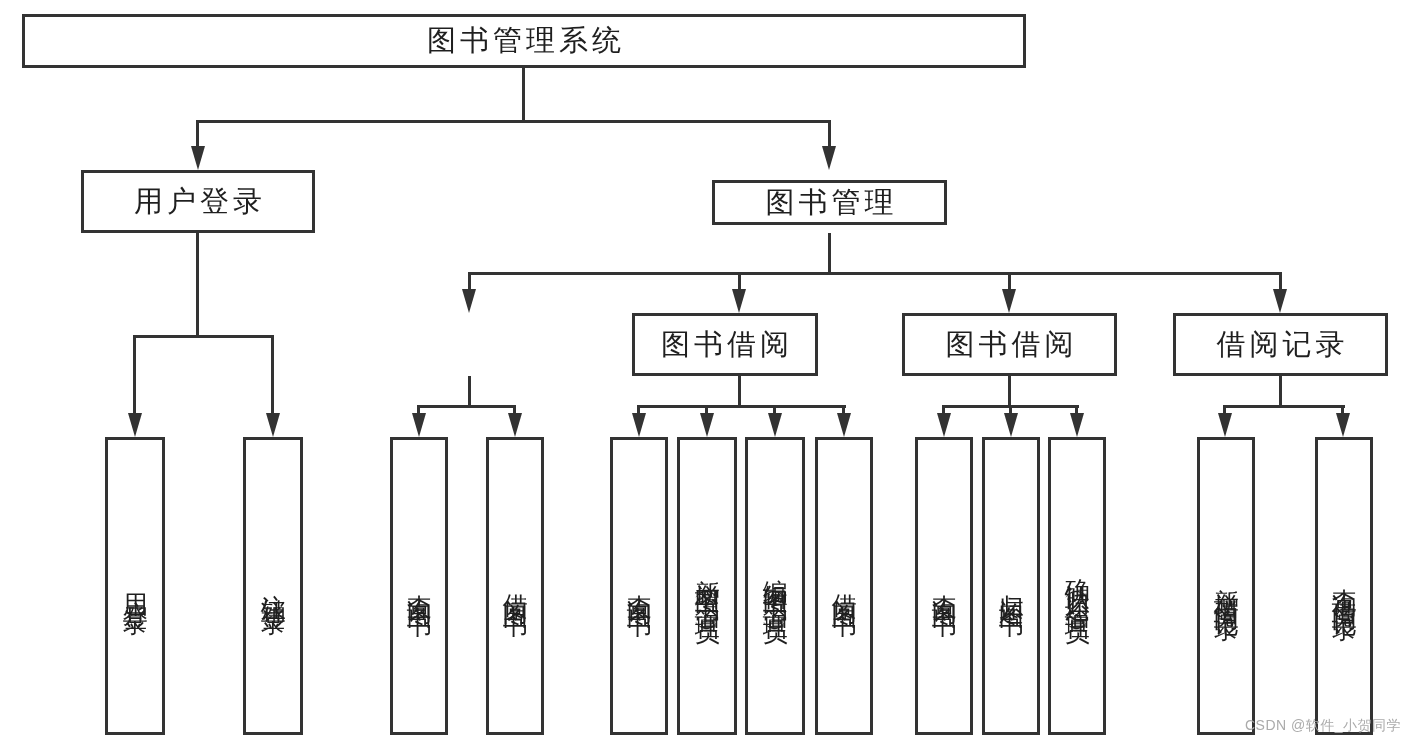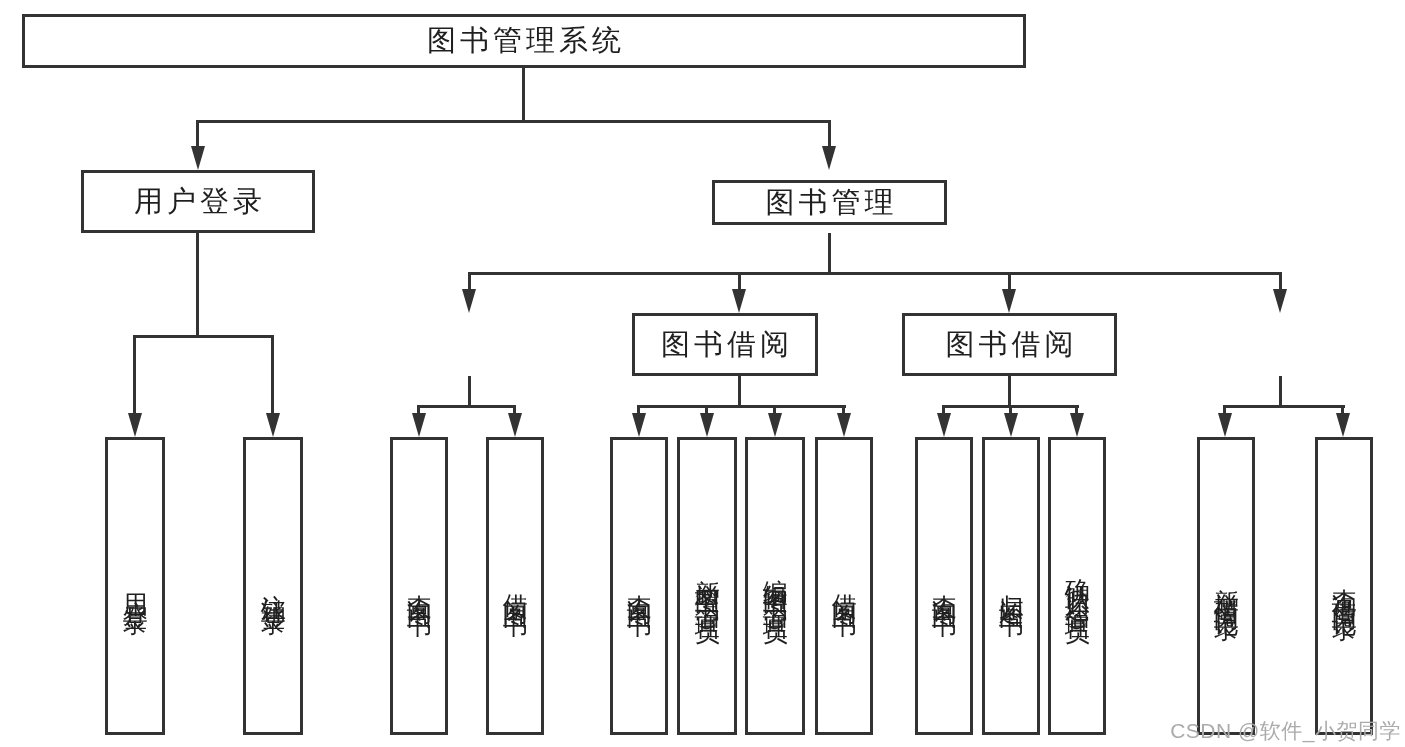--- a/index.html
+++ b/index.html
@@ -24,21 +24,21 @@
   }
   .vl { position:absolute; width:3px; background:var(--line,#333); z-index:1; }
   .hl { position:absolute; height:3px; background:var(--line,#333); z-index:1; }
   .arrow {
     position:absolute; width:0; height:0; z-index:1;
     border-left:7px solid transparent; border-right:7px solid transparent;
     border-top:24px solid var(--line,#333);
   }
   .watermark {
     position:absolute; right:4px; top:717px; z-index:5;
-    font-size:21px; letter-spacing:0.5px; color:var(--watermark,#ababab);
+    font-size:14px; letter-spacing:0.5px; color:var(--watermark,#ababab);
   }
 </style>
 </head>
 <body>
 
 <div class="canvas">
 
   <div class="box" style="left:22px;top:14px;width:1004px;height:54px">
     <span class="lbl">图书管理系统</span>
   </div>
@@ -53,20 +53,23 @@
 
 
   <div class="box" style="left:632px;top:313px;width:186px;height:63px">
     <span class="lbl">图书借阅</span>
   </div>
 
   <div class="box" style="left:902px;top:313px;width:215px;height:63px">
     <span class="lbl">图书借阅</span>
   </div>
 
+  <div class="box" style="left:1173px;top:313px;width:215px;height:63px">
+    <span class="lbl">借阅记录</span>
+  </div>
 
   <div class="box leaf" style="left:105px;top:437px;width:60px;height:298px">
     <span class="lbl">用户登录</span>
   </div>
 
   <div class="box leaf" style="left:243px;top:437px;width:60px;height:298px">
     <span class="lbl">注销登录</span>
   </div>
 
   <div class="box leaf" style="left:390px;top:437px;width:58px;height:298px">

